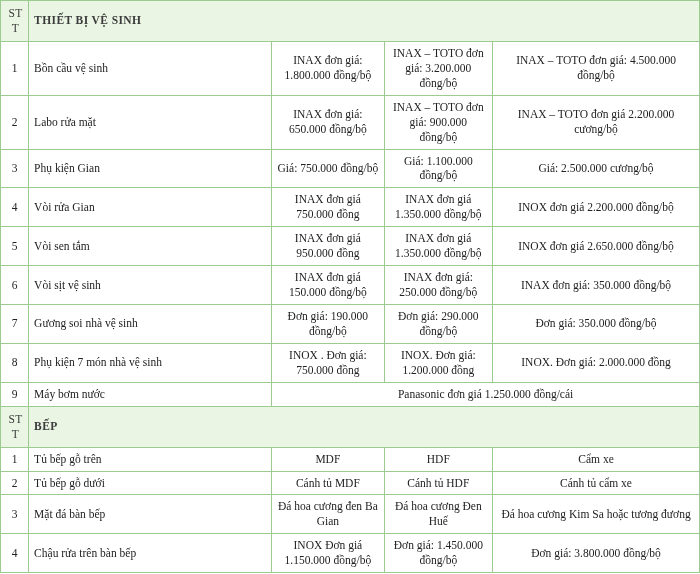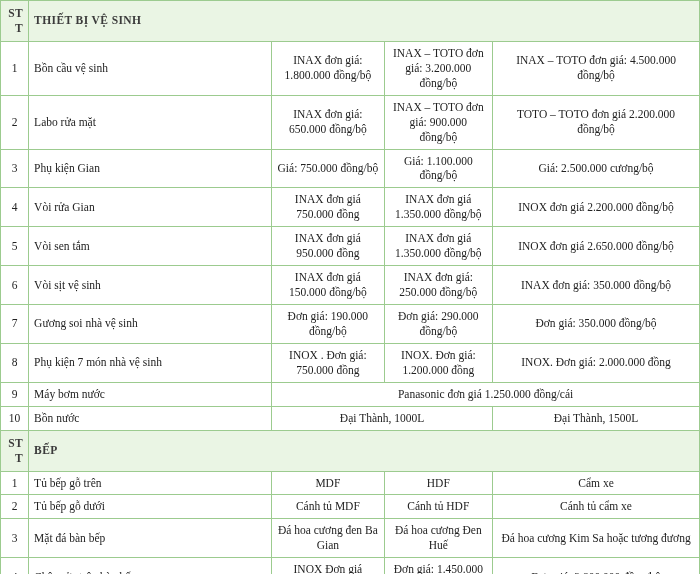--- a/index.html
+++ b/index.html
@@ -38,23 +38,23 @@
   tr.section-row td {
     background: #eaf5e4;
     font-weight: bold;
     color: #3b3b3b;
     letter-spacing: .4px;
     font-size: 11.5px;
     padding-top: 5px;
     padding-bottom: 5px;
   }
   tr.section-row td.sec-stt {
-    text-align: right;
+    text-align: center;
     padding-left: 7px;
-    font-weight: bold;
+    font-weight: normal;
   }
   td.c-stt {
     text-align: center;
     font-size: 11.5px;
   }
   td.c-name {
   }
   td.c-val {
     text-align: center;
   }
@@ -88,21 +88,21 @@
         <td class="c-val">INAX đơn giá: 1.800.000 đồng/bộ</td>
         <td class="c-val">INAX – TOTO đơn giá: 3.200.000 đồng/bộ</td>
         <td class="c-val">INAX – TOTO đơn giá: 4.500.000 đồng/bộ</td>
       </tr>
 
       <tr>
         <td class="c-stt">2</td>
         <td class="c-name">Labo rửa mặt</td>
         <td class="c-val">INAX đơn giá: 650.000 đồng/bộ</td>
         <td class="c-val">INAX – TOTO đơn giá: 900.000 đồng/bộ</td>
-        <td class="c-val">TOTO – TOTO đơn giá 2.200.000 đồng/bộ</td>
+        <td class="c-val">INAX – TOTO đơn giá 2.200.000 cương/bộ</td>
       </tr>
 
       <tr>
         <td class="c-stt">3</td>
         <td class="c-name">Phụ kiện Gian</td>
         <td class="c-val">Giá: 750.000 đồng/bộ</td>
         <td class="c-val">Giá: 1.100.000 đồng/bộ</td>
         <td class="c-val">Giá: 2.500.000 cương/bộ</td>
       </tr>
 
@@ -145,26 +145,20 @@
         <td class="c-val">INOX. Đơn giá: 1.200.000 đồng</td>
         <td class="c-val">INOX. Đơn giá: 2.000.000 đồng</td>
       </tr>
 
       <tr>
         <td class="c-stt">9</td>
         <td class="c-name">Máy bơm nước</td>
         <td class="c-wide" colspan="3">Panasonic đơn giá 1.250.000 đồng/cái</td>
       </tr>
 
-      <tr>
-        <td class="c-stt">10</td>
-        <td class="c-name">Bồn nước</td>
-        <td class="c-wide" colspan="2">Đại Thành, 1000L</td>
-        <td class="c-wide">Đại Thành, 1500L</td>
-      </tr>
 
       <tr class="section-row">
         <td class="sec-stt">STT</td>
         <td colspan="4">BẾP</td>
       </tr>
 
       <tr>
         <td class="c-stt">1</td>
         <td class="c-name">Tủ bếp gỗ trên</td>
         <td class="c-val">MDF</td>

